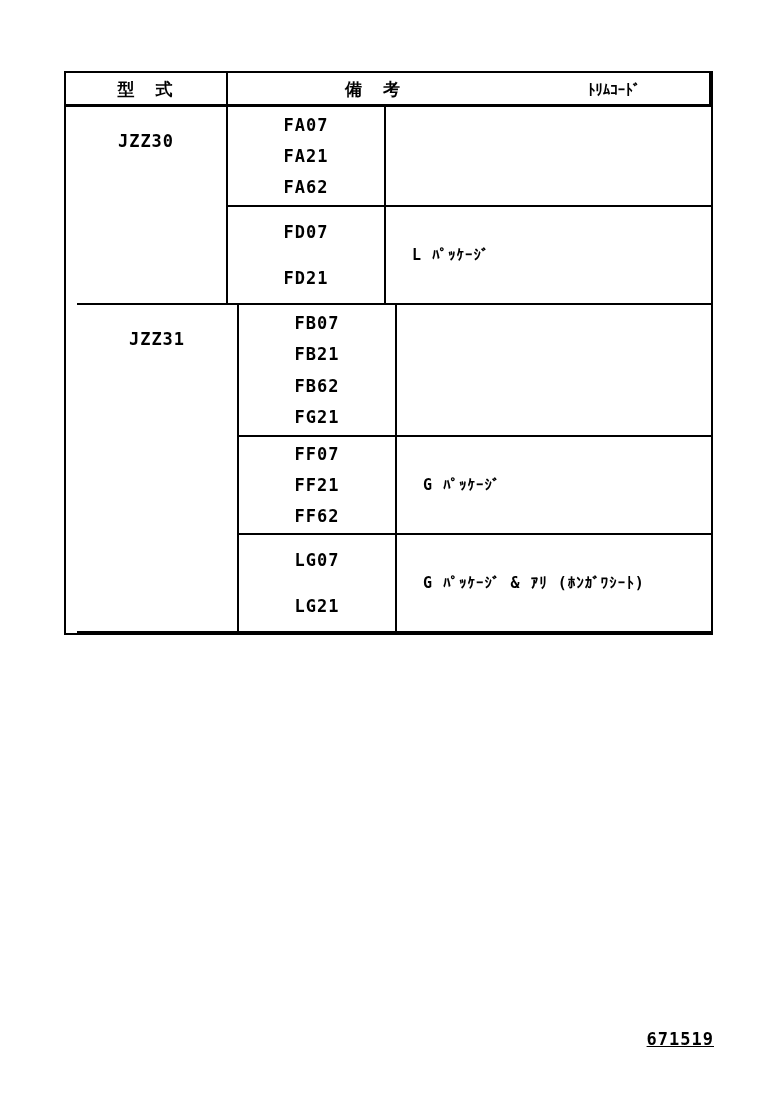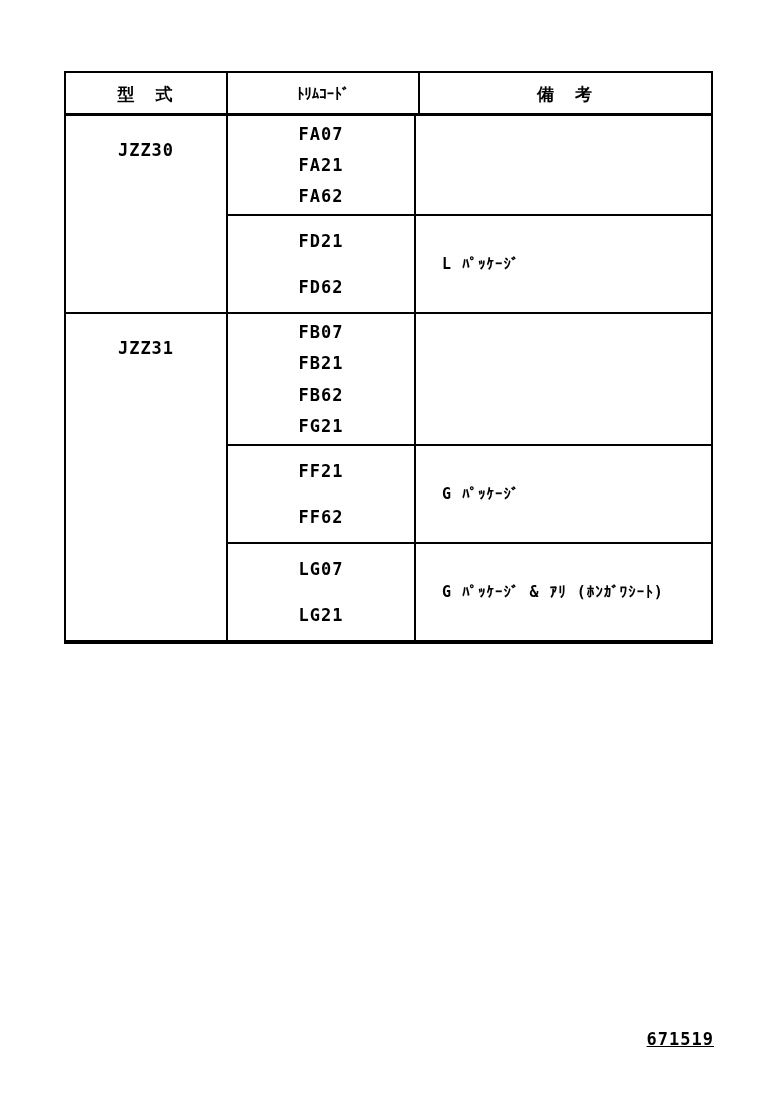--- a/index.html
+++ b/index.html
@@ -15,52 +15,52 @@
   .tbl {
     position: absolute;
     left: 64px; top: 71px;
     width: 649px;
     border: 2px solid #000;
     background: #fff;
   }
   
   .thead {
     display: flex;
-    height: 43px;
+    height: 34px;
     border-bottom: 3px solid #000;
     text-align: center;
   }
   .th {
     display: flex; align-items: center; justify-content: center;
     font-family: "DejaVu Sans", "Liberation Sans", sans-serif;
     font-size: 17px; font-weight: bold;
     letter-spacing: 2px;
     padding-top: 2px;
   }
   .col-model  { width: 162px; border-right: 2px solid #000; }
   .col-trim   { width: 192px; border-right: 2px solid #000; }
   .col-remark { flex: 1; }
   .th.col-trim { font-size: 15px; letter-spacing: 0; }
   
   .section { display: flex; }
-  .section + .section { border-top: 2px solid #000; }
+  .section + .section { border-top: 2px solid #000; margin-left: 11px; }
   .model-cell {
     width: 162px;
     border-right: 2px solid #000;
     text-align: center;
     padding-top: 24px;
     font-size: 17px; font-weight: bold;
     letter-spacing: 1px;
   }
   .groups { flex: 1; display: flex; flex-direction: column; }
   .group { display: flex; height: 98px; }
   .group.rows4 { height: 130px; }
   .group + .group { border-top: 2px solid #000; }
   .codes {
-    width: 188px;
+    width: 158px;
     border-right: 2px solid #000;
     display: flex; flex-direction: column;
     padding: 2px 0;
   }
   .code {
     flex: 1;
     display: flex; align-items: center; justify-content: center;
     font-size: 17px; font-weight: bold;
     letter-spacing: 1px;
   }
@@ -81,59 +81,60 @@
     text-decoration: underline;
   }
 </style>
 </head>
 <body>
 
 <div class="tbl">
 
   <div class="thead">
     <div class="th col-model">型　式</div>
+    <div class="th col-remark">備　考</div>
     <div class="th col-trim">ﾄﾘﾑｺｰﾄﾞ</div>
-    <div class="th col-remark">備　考</div>
   </div>
 
   <div class="section">
     <div class="model-cell">JZZ30</div>
     <div class="groups">
       <div class="group">
         <div class="codes">
           <div class="code">FA07</div>
           <div class="code">FA21</div>
           <div class="code">FA62</div>
         </div>
         <div class="remark-cell"></div>
       </div>
       <div class="group">
         <div class="codes">
+          <div class="code">FD07</div>
           <div class="code">FD21</div>
-          <div class="code">FD62</div>
         </div>
         <div class="remark-cell">L ﾊﾟｯｹｰｼﾞ</div>
       </div>
     </div>
   </div>
 
   <div class="section">
     <div class="model-cell">JZZ31</div>
     <div class="groups">
       <div class="group rows4">
         <div class="codes">
           <div class="code">FB07</div>
           <div class="code">FB21</div>
           <div class="code">FB62</div>
           <div class="code">FG21</div>
         </div>
         <div class="remark-cell"></div>
       </div>
       <div class="group">
         <div class="codes">
+          <div class="code">FF07</div>
           <div class="code">FF21</div>
           <div class="code">FF62</div>
         </div>
         <div class="remark-cell">G ﾊﾟｯｹｰｼﾞ</div>
       </div>
       <div class="group">
         <div class="codes">
           <div class="code">LG07</div>
           <div class="code">LG21</div>
         </div>

